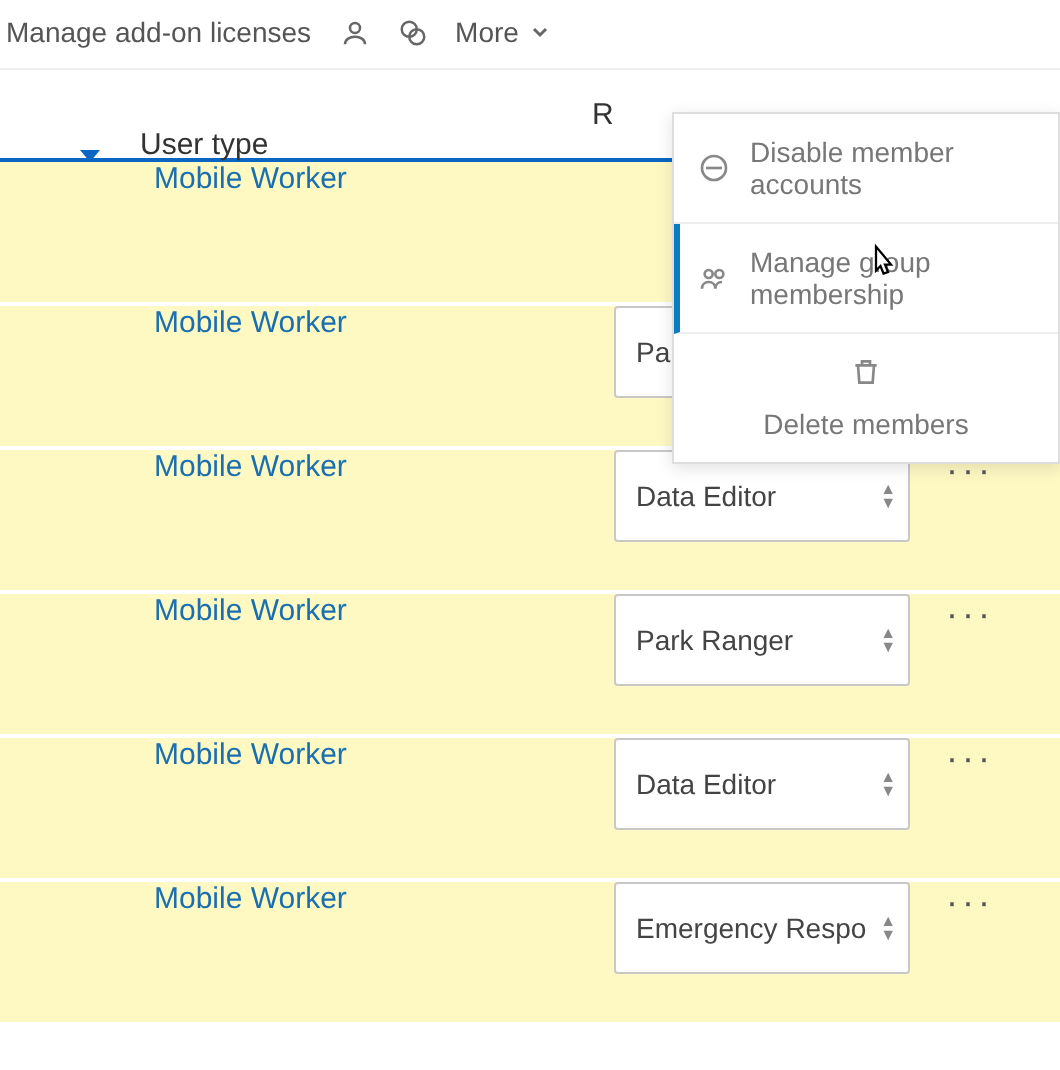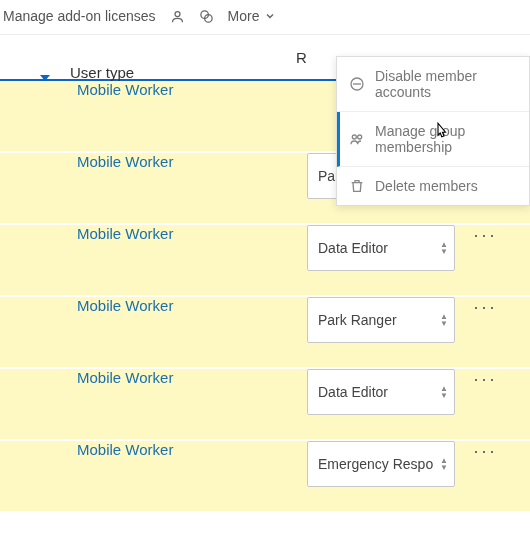--- a/index.html
+++ b/index.html
@@ -122,21 +122,21 @@
     color: #777;
     font-size: 14px;
     border-bottom: 1px solid #eee;
     cursor: pointer;
     position: relative;
   }
   .dropdown-item.hovered {
     border-left: 3px solid #0a7cc2;
     padding-left: 9px;
   }
-  .dropdown-item:last-child { border-bottom: none; }
+  .dropdown-item:last-child { border-bottom: none; flex-direction: column; }
   .dropdown-item svg { flex-shrink: 0; }
   .cursor-icon {
     position: absolute;
     left: 92px;
     top: 8px;
     pointer-events: none;
   }
 </style>
 </head>
 <body>

